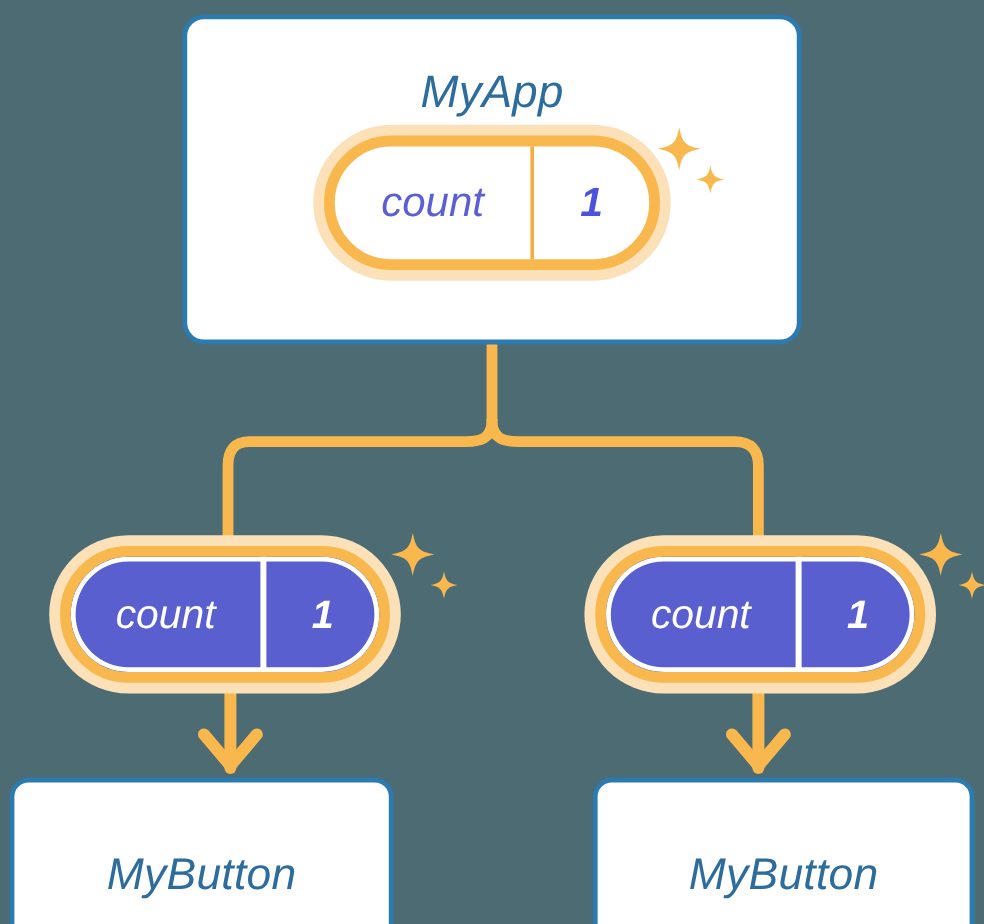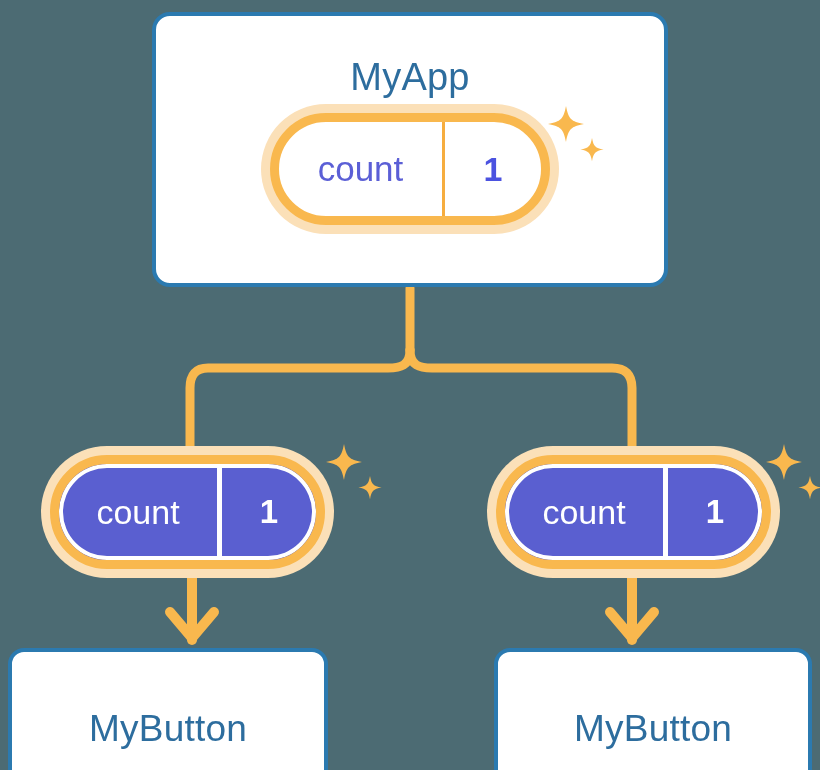--- a/index.html
+++ b/index.html
@@ -7,20 +7,21 @@
     padding: 0;
     background: #4c6b73;
   }
   #stage {
     position: relative;
     width: 820px;
     height: 770px;
     background: #4c6b73;
     overflow: hidden;
     font-family: "Liberation Sans", sans-serif;
+    font-style: italic;
     -webkit-font-smoothing: antialiased;
   }
 
   
   #wires {
     position: absolute;
     left: 0; top: 0;
     width: 820px; height: 770px;
     pointer-events: none;
   }

